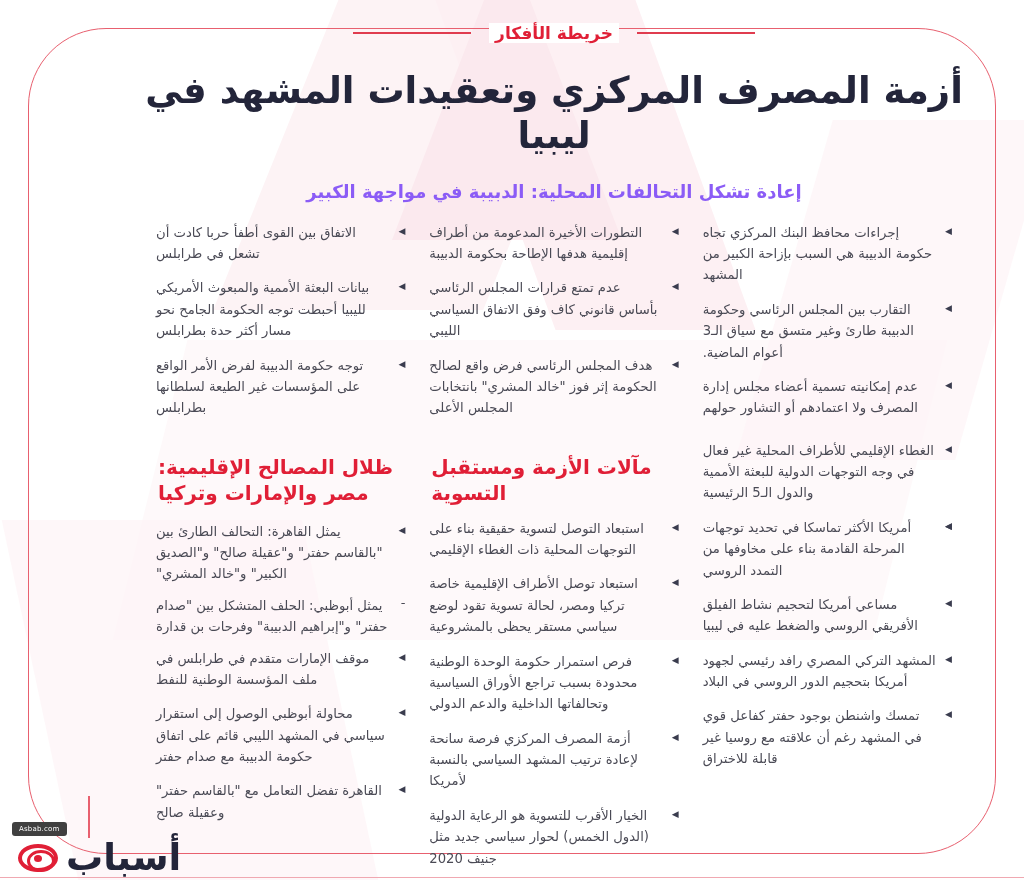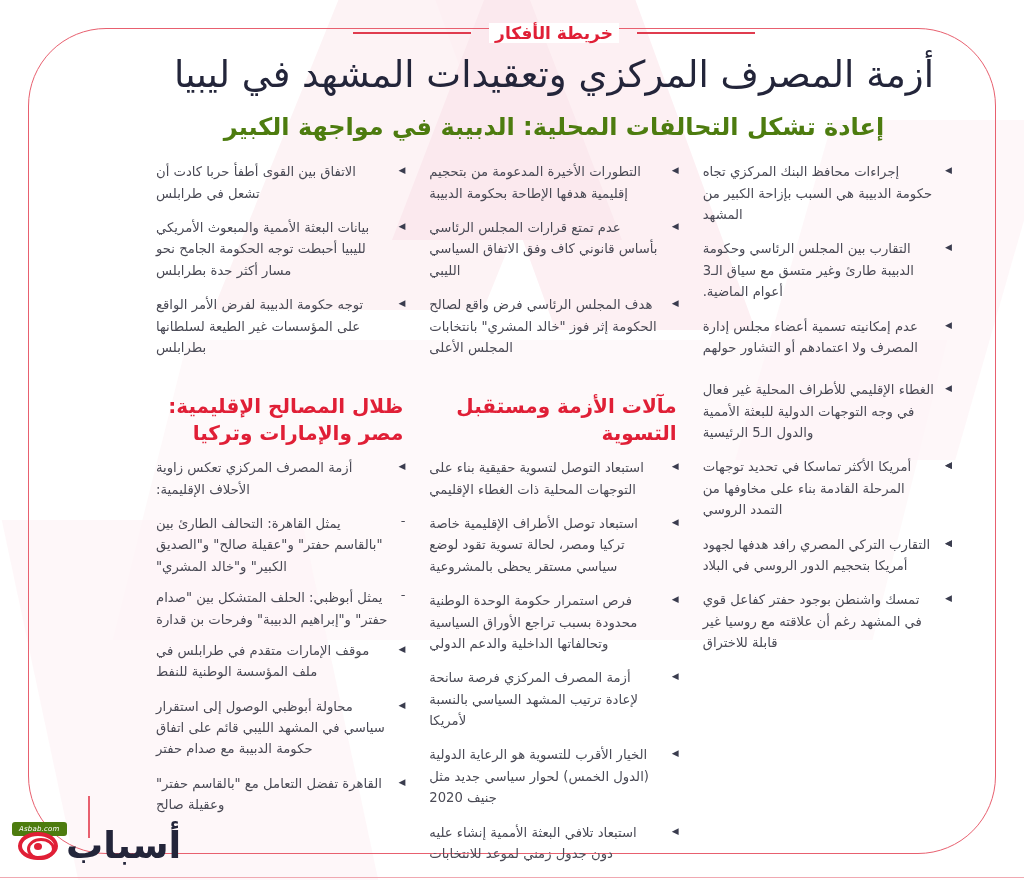--- a/index.html
+++ b/index.html
@@ -116,30 +116,31 @@
     white-space: nowrap;
     background: #fff;
     padding: 0 6px;
   }
 
   
   .main-title {
     text-align: center;
     color: #23253a;
     font-size: 37px;
-    font-weight: normal;
+    font-weight: bold;
     line-height: 1.22;
+    margin-top: 16px;
     letter-spacing: -.3px;
   }
   .sub-title {
     text-align: center;
-    color: #4d7c0f;
-    font-size: 24px;
-    font-weight: bold;
-    margin-top: 15px;
+    color: #8b5cf6;
+    font-size: 18px;
+    font-weight: bold;
+    margin-top: 22px;
     line-height: 1.3;
   }
 
   
   .band {
     display: flex;
     flex-direction: row;
     gap: 0;
     padding: 0 26px;
   }
@@ -150,21 +151,21 @@
     width: 33.333%;
     box-sizing: border-box;
     padding: 0 12px;
   }
 
   .sec-head {
     color: #e01f36;
     font-size: 20px;
     font-weight: bold;
     line-height: 1.32;
-    text-align: right;
+    text-align: left;
     margin: 14px 2px 10px 2px;
     min-height: 54px;
   }
 
   ul.bullets {
     list-style: none;
     margin: 0;
     padding: 0;
   }
   ul.bullets > li {
@@ -199,21 +200,21 @@
     position: absolute;
     left: 0;
     bottom: 0;
     width: 1024px;
     height: 86px;
     z-index: 6;
   }
   .logo-wrap {
     position: absolute;
     left: 18px;
-    bottom: 20px;
+    bottom: 8px;
     display: flex;
     align-items: center;
     gap: 8px;
     direction: rtl;
   }
   .logo-word {
     color: #23253a;
     font-size: 37px;
     font-weight: bold;
     line-height: 1;
@@ -242,28 +243,27 @@
     position: absolute;
     left: 16px; top: 11px;
     width: 8px; height: 7px;
     background: #e01f36;
     border-radius: 50%;
   }
   .logo-tag {
     position: absolute;
     left: 12px;
     bottom: 48px;
-    background: #4d7c0f;
+    background: #404040;
     color: #ffffff;
     font-size: 7px;
     padding: 3px 7px 3px 7px;
     border-radius: 3px;
     letter-spacing: .2px;
     direction: ltr;
-    font-style: italic;
   }
   .footer-rule {
     position: absolute;
     left: 0; bottom: 6px;
     width: 1024px;
     height: 1.4px;
     background: #f0a8b1;
   }
   .footer-accent {
     position: absolute;
@@ -304,21 +304,21 @@
     <div class="col">
       <ul class="bullets">
         <li><span class="bullet-mark">◀</span><span>إجراءات محافظ البنك المركزي تجاه حكومة الدبيبة هي السبب بإزاحة الكبير من المشهد</span></li>
         <li><span class="bullet-mark">◀</span><span>التقارب بين المجلس الرئاسي وحكومة الدبيبة طارئ وغير متسق مع سياق الـ3 أعوام الماضية.</span></li>
         <li><span class="bullet-mark">◀</span><span>عدم إمكانيته تسمية أعضاء مجلس إدارة المصرف ولا اعتمادهم أو التشاور حولهم</span></li>
       </ul>
     </div>
 
     <div class="col">
       <ul class="bullets">
-        <li><span class="bullet-mark">◀</span><span>التطورات الأخيرة المدعومة من بتحجيم إقليمية هدفها الإطاحة بحكومة الدبيبة</span></li>
+        <li><span class="bullet-mark">◀</span><span>التطورات الأخيرة المدعومة من أطراف إقليمية هدفها الإطاحة بحكومة الدبيبة</span></li>
         <li><span class="bullet-mark">◀</span><span>عدم تمتع قرارات المجلس الرئاسي بأساس قانوني كاف وفق الاتفاق السياسي الليبي</span></li>
         <li><span class="bullet-mark">◀</span><span>هدف المجلس الرئاسي فرض واقع لصالح الحكومة إثر فوز "خالد المشري" بانتخابات المجلس الأعلى</span></li>
       </ul>
     </div>
 
     <div class="col">
       <ul class="bullets">
         <li><span class="bullet-mark">◀</span><span>الاتفاق بين القوى أطفأ حربا كادت أن تشعل في طرابلس</span></li>
         <li><span class="bullet-mark">◀</span><span>بيانات البعثة الأممية والمبعوث الأمريكي لليبيا أحبطت توجه الحكومة الجامح نحو مسار أكثر حدة بطرابلس</span></li>
         <li><span class="bullet-mark">◀</span><span>توجه حكومة الدبيبة لفرض الأمر الواقع على المؤسسات غير الطيعة لسلطانها بطرابلس</span></li>
@@ -327,42 +327,42 @@
 
   </div>
 
   <div class="band bottom">
 
     <div class="col">
       <ul class="bullets">
         <li><span class="bullet-mark">◀</span><span>الغطاء الإقليمي للأطراف المحلية  غير فعال في وجه التوجهات الدولية للبعثة الأممية والدول الـ5 الرئيسية</span></li>
         <li><span class="bullet-mark">◀</span></li>
         <li><span class="bullet-mark">◀</span><span>أمريكا الأكثر تماسكا في تحديد توجهات المرحلة القادمة بناء على مخاوفها من التمدد الروسي</span></li>
-        <li><span class="bullet-mark">◀</span></li>
-        <li><span class="bullet-mark">◀</span><span>التقارب التركي المصري رافد هدفها لجهود أمريكا بتحجيم الدور الروسي في البلاد</span></li>
+        <li><span class="bullet-mark">◀</span><span>مساعي أمريكا لتحجيم نشاط الفيلق الأفريقي الروسي والضغط عليه في ليبيا</span></li>
+        <li><span class="bullet-mark">◀</span><span>المشهد التركي المصري رافد رئيسي لجهود أمريكا بتحجيم الدور الروسي في البلاد</span></li>
         <li><span class="bullet-mark">◀</span><span>تمسك واشنطن بوجود حفتر كفاعل قوي في المشهد رغم أن علاقته مع روسيا غير قابلة للاختراق</span></li>
       </ul>
     </div>
 
     <div class="col">
       <div class="sec-head">مآلات الأزمة ومستقبل التسوية</div>
       <ul class="bullets">
         <li><span class="bullet-mark">◀</span><span>استبعاد التوصل لتسوية حقيقية بناء على التوجهات المحلية ذات الغطاء الإقليمي</span></li>
         <li><span class="bullet-mark">◀</span><span>استبعاد توصل  الأطراف الإقليمية خاصة تركيا ومصر، لحالة تسوية تقود لوضع سياسي مستقر يحظى بالمشروعية</span></li>
         <li><span class="bullet-mark">◀</span><span>فرص استمرار حكومة الوحدة الوطنية محدودة بسبب تراجع الأوراق السياسية وتحالفاتها الداخلية والدعم الدولي</span></li>
         <li><span class="bullet-mark">◀</span><span>أزمة المصرف المركزي فرصة سانحة لإعادة ترتيب المشهد السياسي بالنسبة لأمريكا</span></li>
         <li><span class="bullet-mark">◀</span><span>الخيار الأقرب للتسوية هو الرعاية الدولية (الدول الخمس) لحوار سياسي جديد مثل جنيف 2020</span></li>
         <li><span class="bullet-mark">◀</span><span>استبعاد تلافي البعثة الأممية إنشاء عليه دون جدول زمني لموعد للانتخابات</span></li>
       </ul>
     </div>
 
     <div class="col">
       <div class="sec-head">ظلال المصالح الإقليمية: مصر والإمارات وتركيا</div>
       <ul class="bullets">
-        <li><span class="bullet-mark">◀</span><span>أزمة المصرف المركزي تعكس زاوية الأحلاف الإقليمية:</span></li>
+        <li><span class="bullet-mark">◀</span></li>
         <li class="dash"><span class="bullet-mark">-</span><span>يمثل القاهرة: التحالف الطارئ بين "بالقاسم حفتر" و"عقيلة صالح" و"الصديق الكبير" و"خالد المشري"</span></li>
         <li class="dash"><span class="bullet-mark">-</span><span>يمثل أبوظبي: الحلف المتشكل بين "صدام حفتر" و"إبراهيم الدبيبة" وفرحات بن قدارة</span></li>
         <li><span class="bullet-mark">◀</span><span>موقف الإمارات متقدم في طرابلس في ملف المؤسسة الوطنية للنفط</span></li>
         <li><span class="bullet-mark">◀</span><span>محاولة أبوظبي الوصول إلى استقرار سياسي في المشهد الليبي قائم على اتفاق حكومة الدبيبة مع صدام حفتر</span></li>
         <li><span class="bullet-mark">◀</span><span>القاهرة تفضل التعامل مع "بالقاسم حفتر" وعقيلة صالح</span></li>
       </ul>
     </div>
 
   </div>
 </div>

